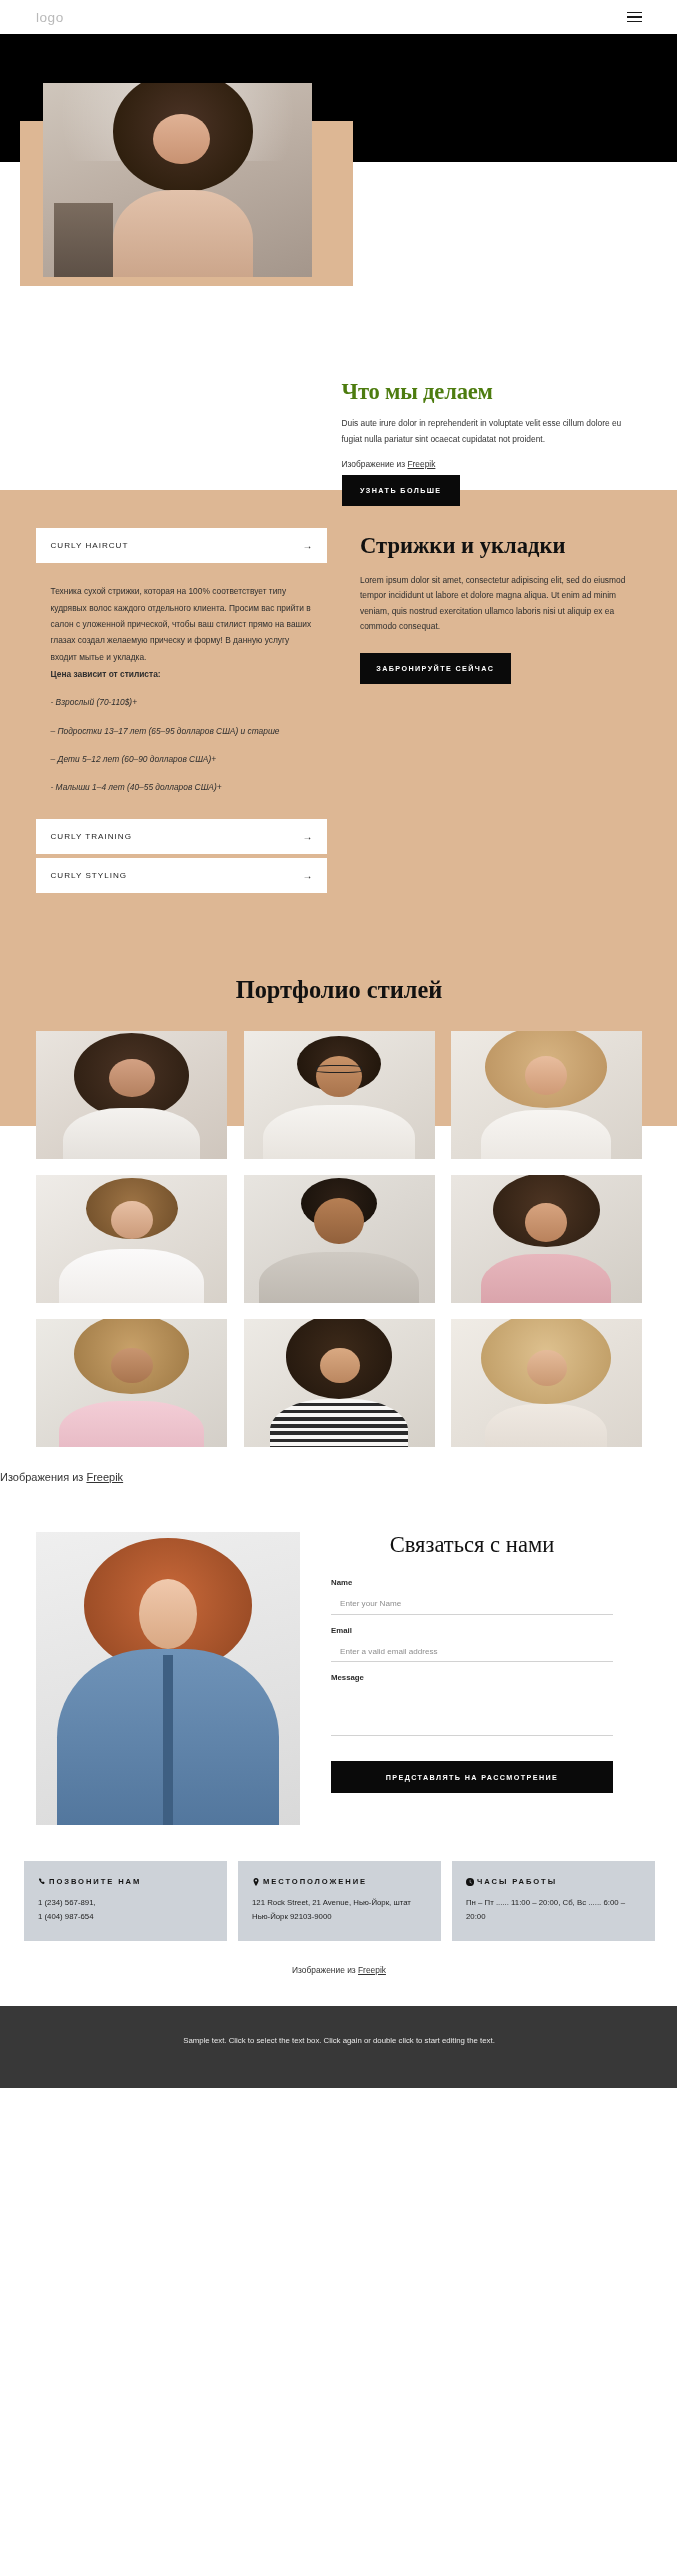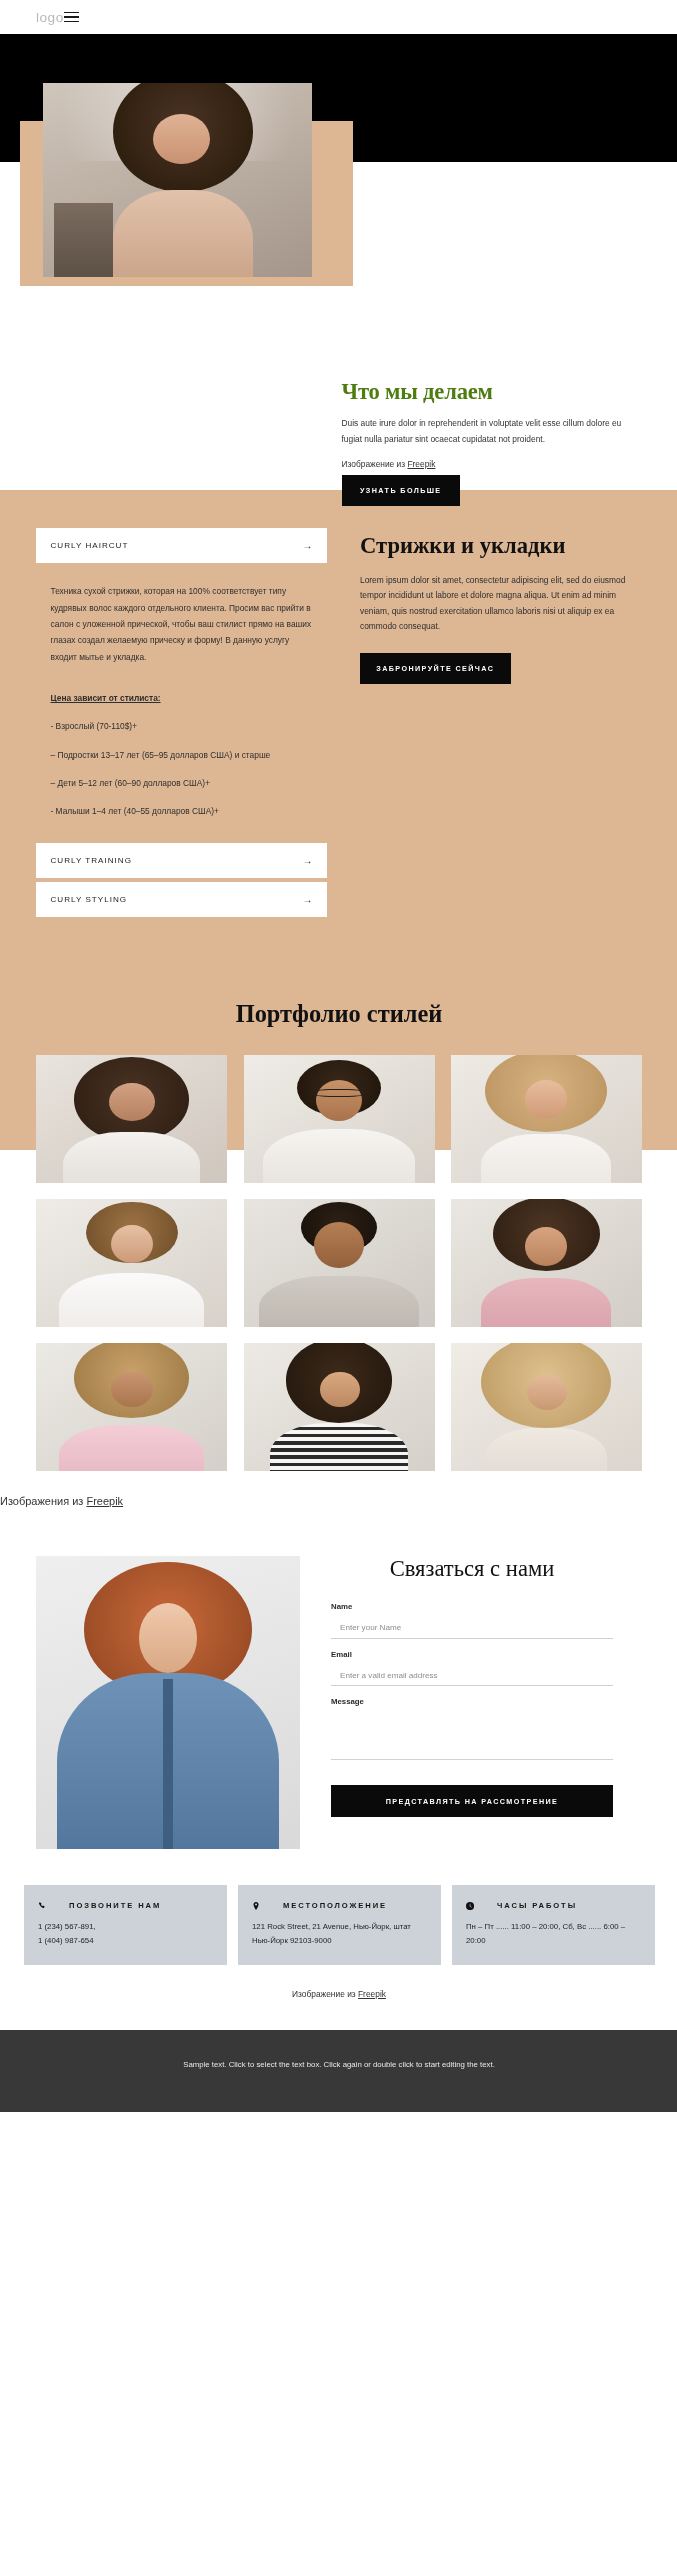--- a/index.html
+++ b/index.html
@@ -11,20 +11,21 @@
     -webkit-font-smoothing: antialiased;
   }
   .page { width: 678px; position: relative; overflow: hidden; }
 
   
   .header {
     height: 34px;
     background: #fff;
     display: flex;
     align-items: center;
+    justify-content: space-between;
     padding: 0 36px;
   }
   .logo {
     font-size: 13.6px;
     color: #b9b9b9;
     letter-spacing: 0.5px;
     font-weight: 400;
   }
   .burger { width: 15.4px; display: flex; flex-direction: column; gap: 2.7px; cursor: pointer; }
   .burger i { display: block; height: 1.8px; background: #1a1a1a; border-radius: 0; }
@@ -74,22 +75,22 @@
     background: #fff; padding: 12.7px 14.5px; margin-bottom: 3.6px;
     display: flex; align-items: center; justify-content: space-between;
     cursor: pointer;
   }
   .acc-item span.lbl {
     font-size: 8.1px; letter-spacing: 1px; color: #1d1d1d; font-weight: 400;
   }
   .acc-arrow { font-size: 10px; color: #1d1d1d; line-height: 1; }
   .svc-body { padding: 16.3px 14.5px 9px 14.5px; }
   .svc-body p { font-size: 8.4px; line-height: 1.95; color: #2e2e2e; }
-  .svc-body p.strong { font-weight: 700; margin-top: 25px; text-decoration: underline; }
-  .svc-body p.li { margin-top: 11.8px; }
+  .svc-body p.strong { font-weight: 700; margin-top: 1px; }
+  .svc-body p.li { margin-top: 11.8px; font-style: italic; }
   .svc-gap { height: 14.5px; }
   .svc-right h2 {
     font-family: "Liberation Serif", serif; font-weight: 700;
     font-size: 22.6px; line-height: 1.14; color: #111; margin-bottom: 13.6px;
   }
   .svc-right p.body-txt { color: #2e2e2e; }
   .svc-right .btn-dark { margin-top: 18px; padding: 11px 16.3px; }
 
   
   .portfolio { background: #fff; position: relative; padding-bottom: 9px; }
@@ -129,21 +130,21 @@
   .fld textarea { height: 47px; padding-top: 1.8px; }
   .ct-submit { width: 100%; margin-top: 11px; padding: 11.8px 0; }
 
   
   .info-row {
     display: grid; grid-template-columns: repeat(3, 1fr); gap: 11px;
     padding: 36px 23.5px 0 23.5px;
   }
   .info-box { background: #cdd2d8; padding: 16.3px 14.5px 18px 14.5px; min-height: 78px; }
   .info-head {
-    display: flex; align-items: center; gap: 23px;
+    display: flex; align-items: center; gap: 3px;
     font-size: 7.6px; letter-spacing: 1.9px; font-weight: 700; color: #141414;
     margin-bottom: 10px;
   }
   .info-head svg { display: block; }
   .info-box p { font-size: 7.8px; line-height: 1.75; color: #1e1e1e; }
   .info-credit { text-align: center; font-size: 8.4px; color: #333; padding: 23.5px 0 31px; }
   .info-credit a { color: #333; text-decoration: underline; }
 
   
   .footer {

